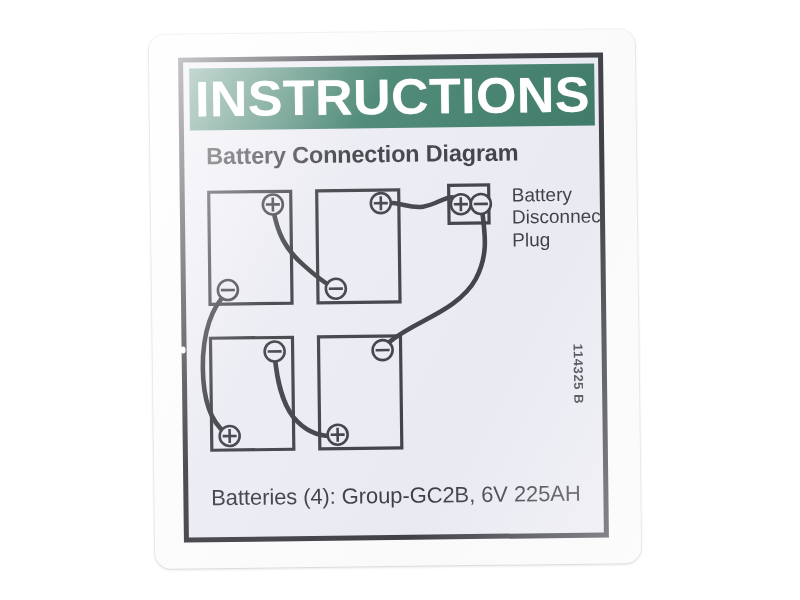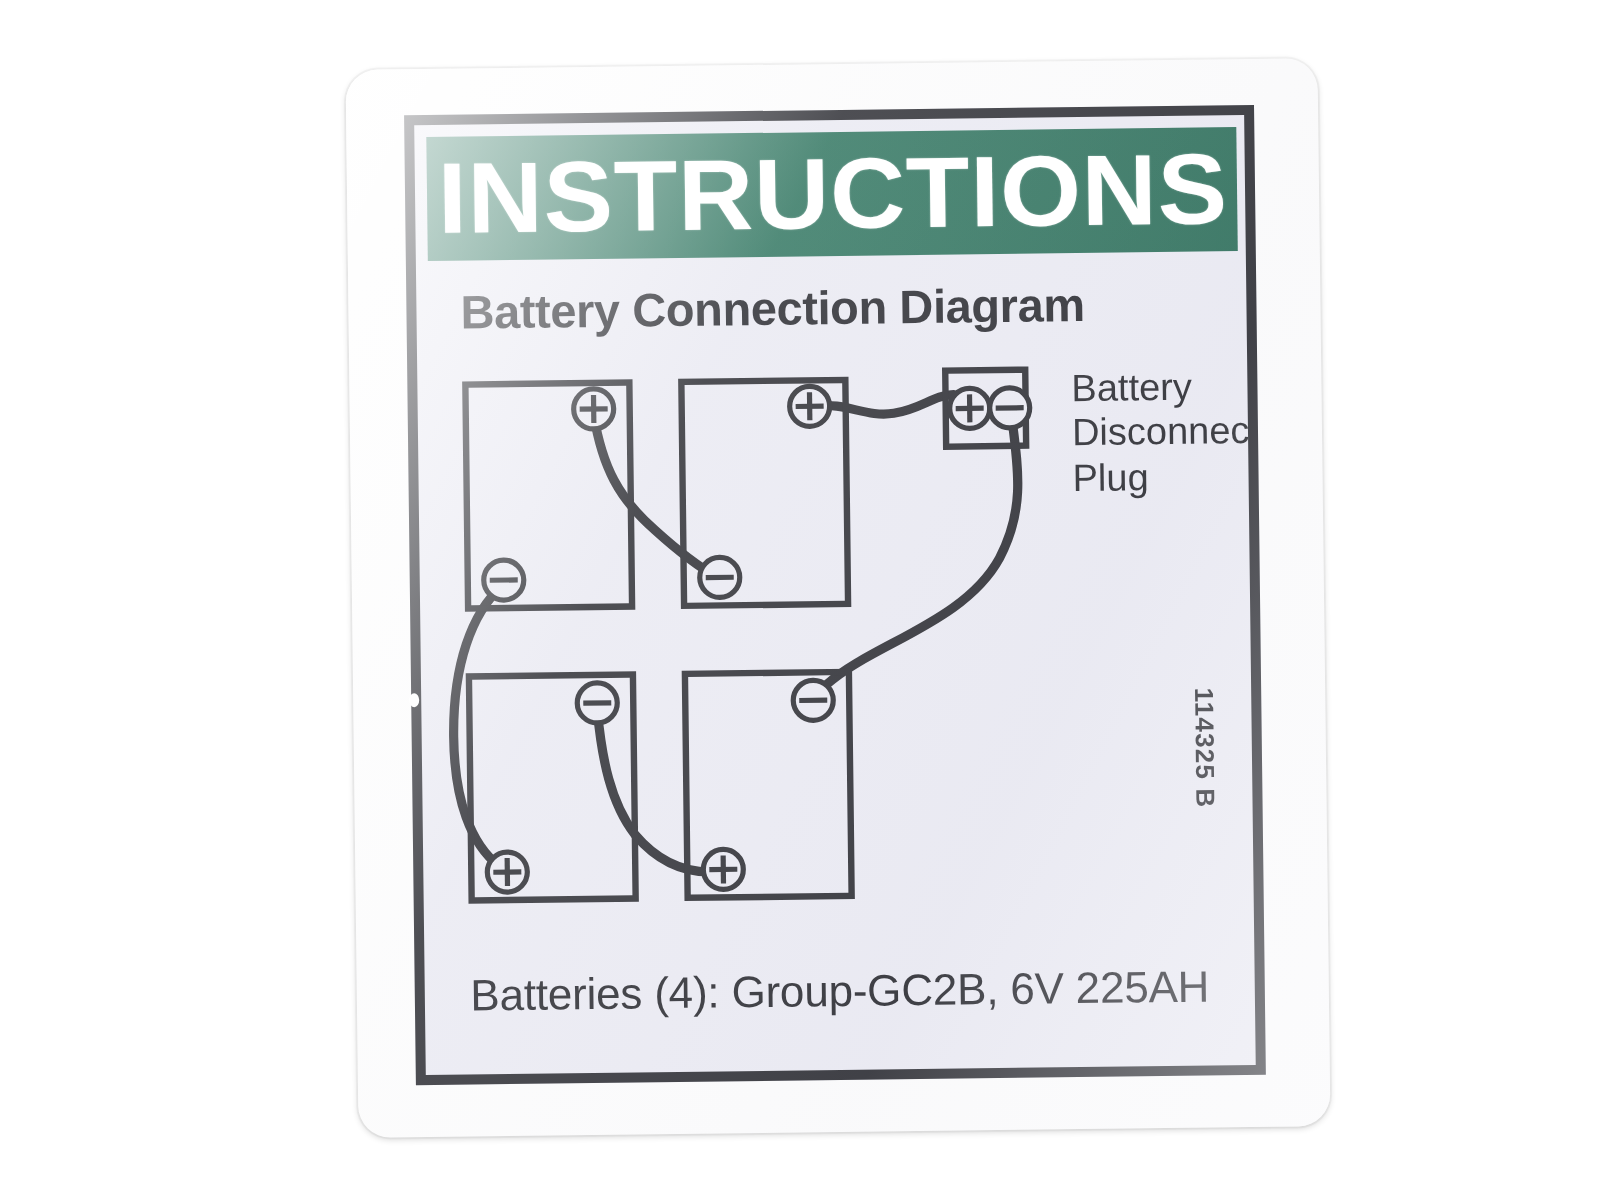--- a/index.html
+++ b/index.html
@@ -11,21 +11,20 @@
     background: #ffffff;
     font-family: "Liberation Sans", sans-serif;
     overflow: hidden;
   }
 
   #stage {
     position: relative;
     width: 713px;
     height: 600px;
     background: #ffffff;
-    margin-left: 24px;
   }
 
   
   #placard {
     position: absolute;
     left: 152px;
     top: 32px;
     width: 486px;
     height: 534px;
     background: #fdfdfd;

